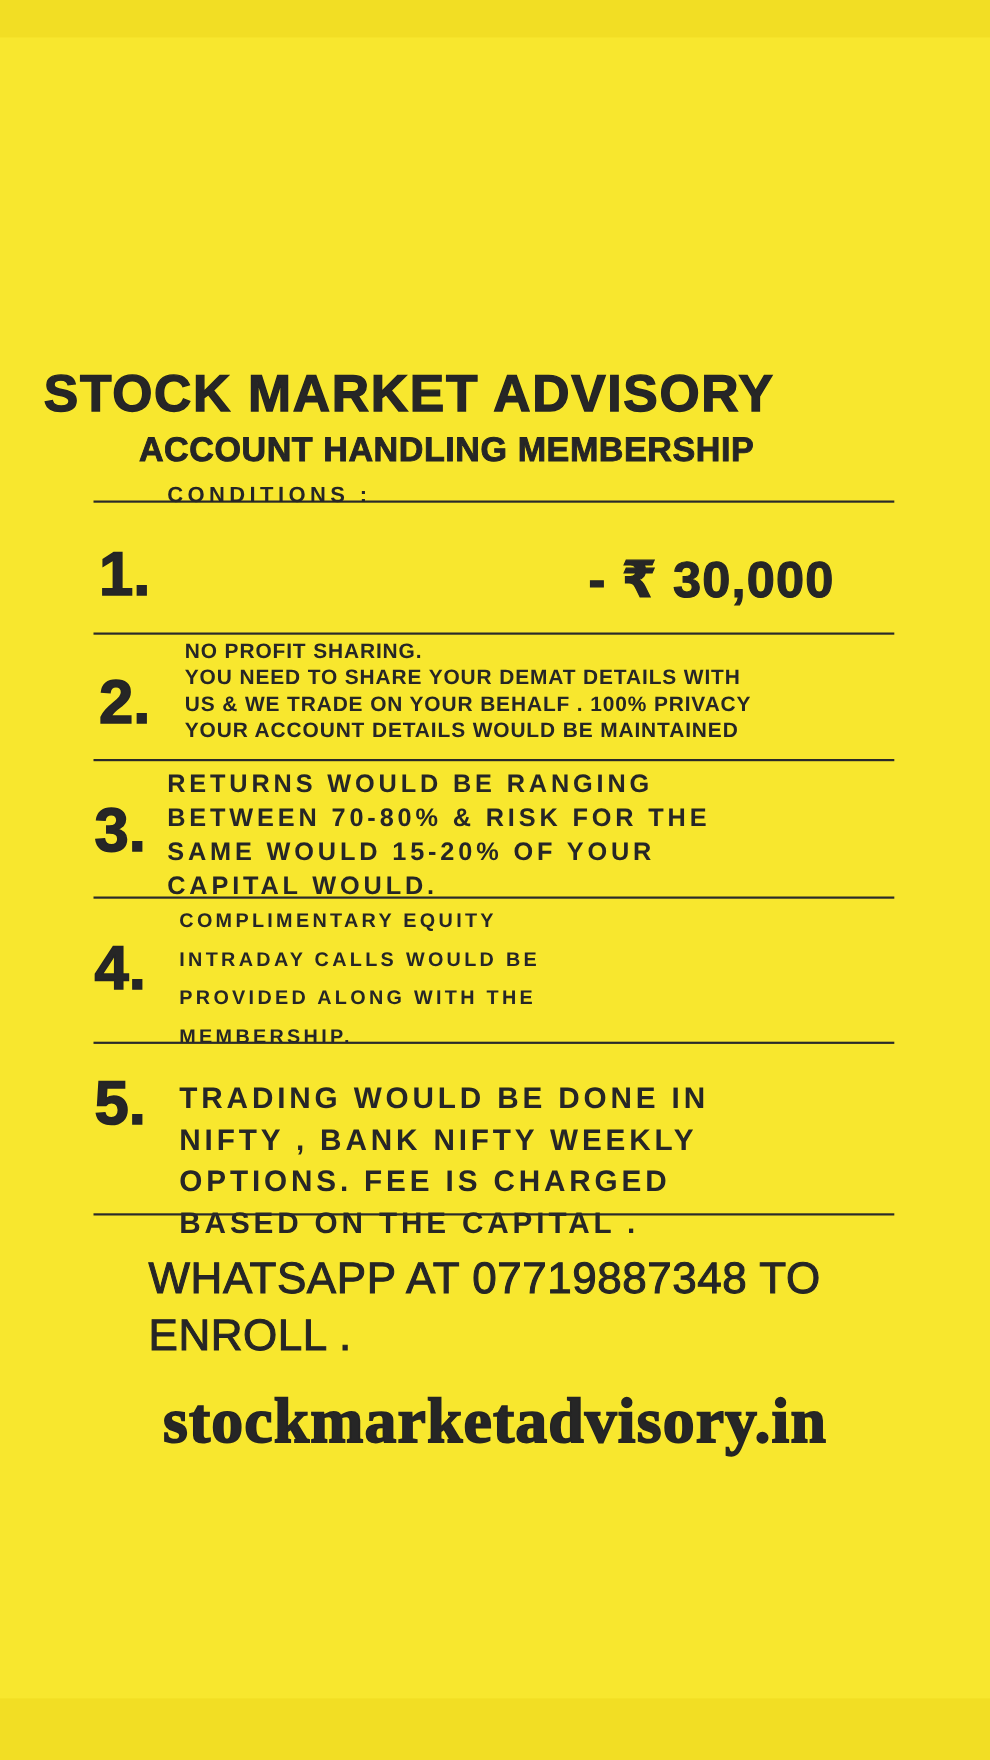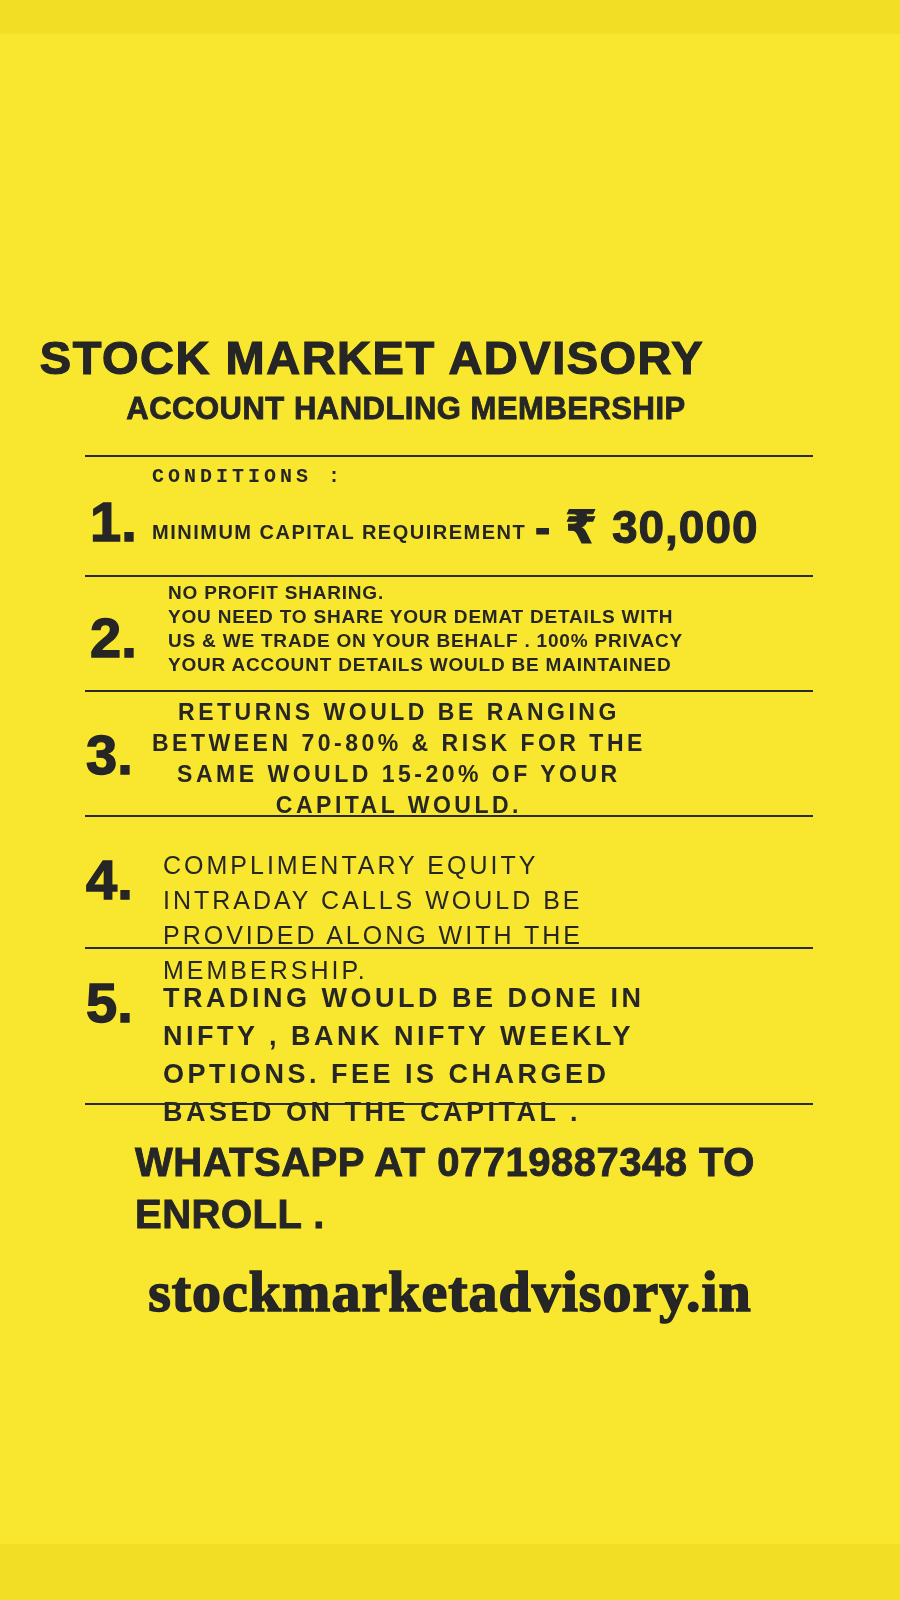--- a/index.html
+++ b/index.html
@@ -20,22 +20,22 @@
     position:absolute;top:330px;left:0;width:744px;text-align:center;
     font-size:47px;font-weight:bold;letter-spacing:1.5px;
     -webkit-text-stroke:1.2px #242424;
   }
   .subtitle{
     position:absolute;top:391px;left:0;width:812px;text-align:center;
     font-size:31px;font-weight:bold;letter-spacing:0.5px;
     -webkit-text-stroke:0.8px #242424;
   }
   .conditions{
-    position:absolute;top:465px;left:152px;
-    font-size:20px;font-weight:bold;letter-spacing:4px;font-family:Liberation Mono, monospace;
+    position:absolute;top:439px;left:152px;
+    font-size:20px;font-weight:bold;letter-spacing:4px;
   }
   .num{
     position:absolute;font-size:56px;font-weight:bold;line-height:1;
     -webkit-text-stroke:1.4px #242424;
   }
   .num1{top:494px;left:90px;}
   .num2{top:610px;left:90px;}
   .num3{top:727px;left:86px;}
   .num4{top:852px;left:86px;}
   .num5{top:975px;left:86px;}
@@ -47,33 +47,33 @@
     position:absolute;top:500px;left:535px;
     font-size:46px;font-weight:bold;letter-spacing:1px;
     -webkit-text-stroke:1px #242424;
   }
   .item2-lines{
     position:absolute;top:581px;left:168px;
     font-size:19px;font-weight:bold;letter-spacing:0.8px;line-height:24px;
   }
   .item3-lines{
     position:absolute;top:697px;left:152px;
-    font-size:23px;font-weight:bold;letter-spacing:3.5px;line-height:31px;text-align:center;
+    font-size:23px;font-weight:bold;letter-spacing:3.5px;line-height:31px;
   }
   .item4-lines{
-    position:absolute;top:848px;left:163px;
-    font-size:25px;font-weight:normal;letter-spacing:3px;line-height:35px;
+    position:absolute;top:820px;left:163px;
+    font-size:18px;font-weight:bold;letter-spacing:3px;line-height:35px;
   }
   .item5-lines{
     position:absolute;top:955px;left:163px;
     font-size:27px;font-weight:bold;letter-spacing:3.5px;line-height:38px;margin-top:24px;
   }
   .whatsapp{
     position:absolute;top:1136px;left:135px;
-    font-size:40px;font-weight:bold;letter-spacing:0.5px;line-height:52px;
+    font-size:40px;font-weight:normal;letter-spacing:0.5px;line-height:52px;
     -webkit-text-stroke:0.9px #242424;
   }
   .website{
     position:absolute;top:1258px;left:0;width:900px;text-align:center;
     font-size:58px;font-weight:bold;letter-spacing:1px;font-family:Liberation Serif, serif;
     -webkit-text-stroke:1.6px #242424;
   }
 </style>
 </head>
 <body>
@@ -84,21 +84,20 @@
   <div class="band bottom"></div>
 
   <div class="title">STOCK MARKET ADVISORY</div>
   <div class="subtitle">ACCOUNT HANDLING MEMBERSHIP</div>
 
   <div class="rule" style="top:455px"></div>
 
   <div class="conditions">CONDITIONS :</div>
 
   <div class="num num1">1.</div>
-  <div class="item1-label">MINIMUM CAPITAL REQUIREMENT</div>
   <div class="item1-value">- ₹ 30,000</div>
 
   <div class="rule" style="top:575px"></div>
 
   <div class="num num2">2.</div>
   <div class="item2-lines">
     <div>NO PROFIT SHARING.</div>
     <div>YOU NEED TO SHARE YOUR DEMAT DETAILS WITH</div>
     <div>US &amp; WE TRADE ON YOUR BEHALF . 100% PRIVACY</div>
     <div>YOUR ACCOUNT DETAILS WOULD BE MAINTAINED</div>

